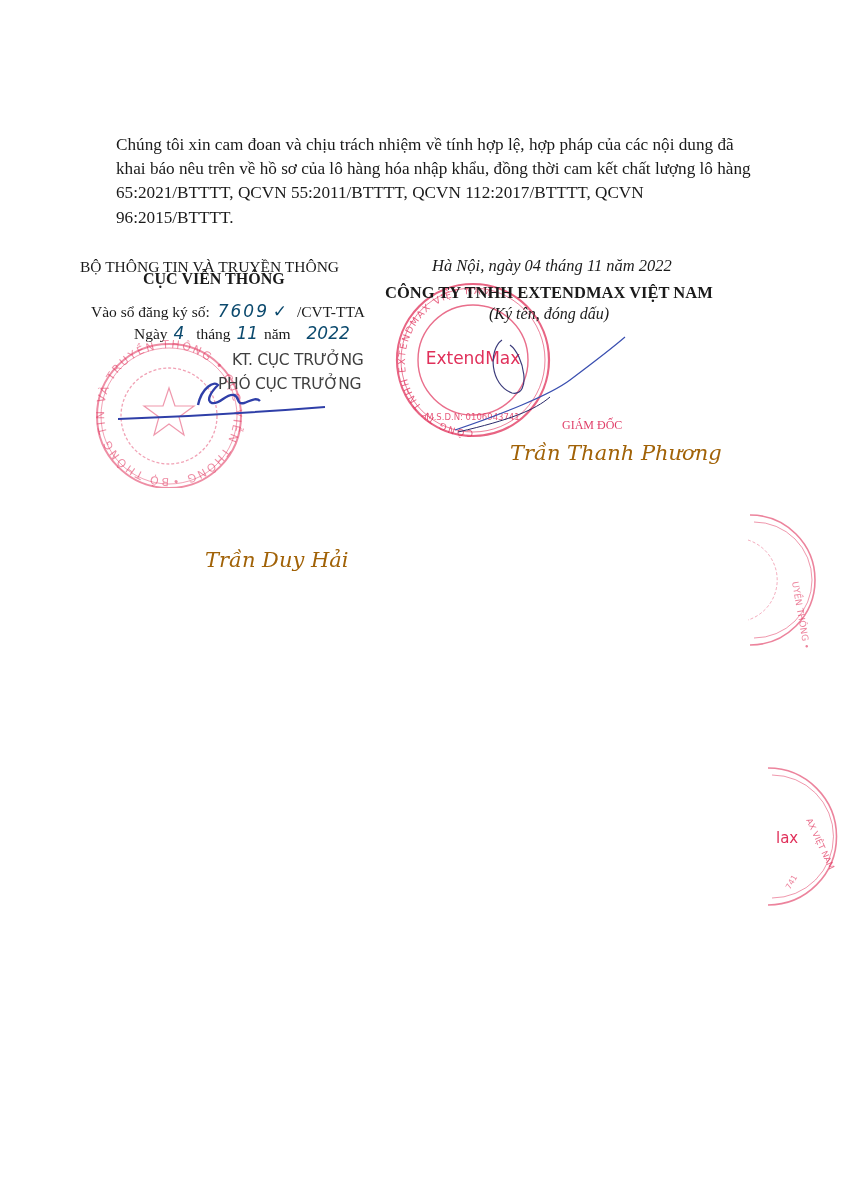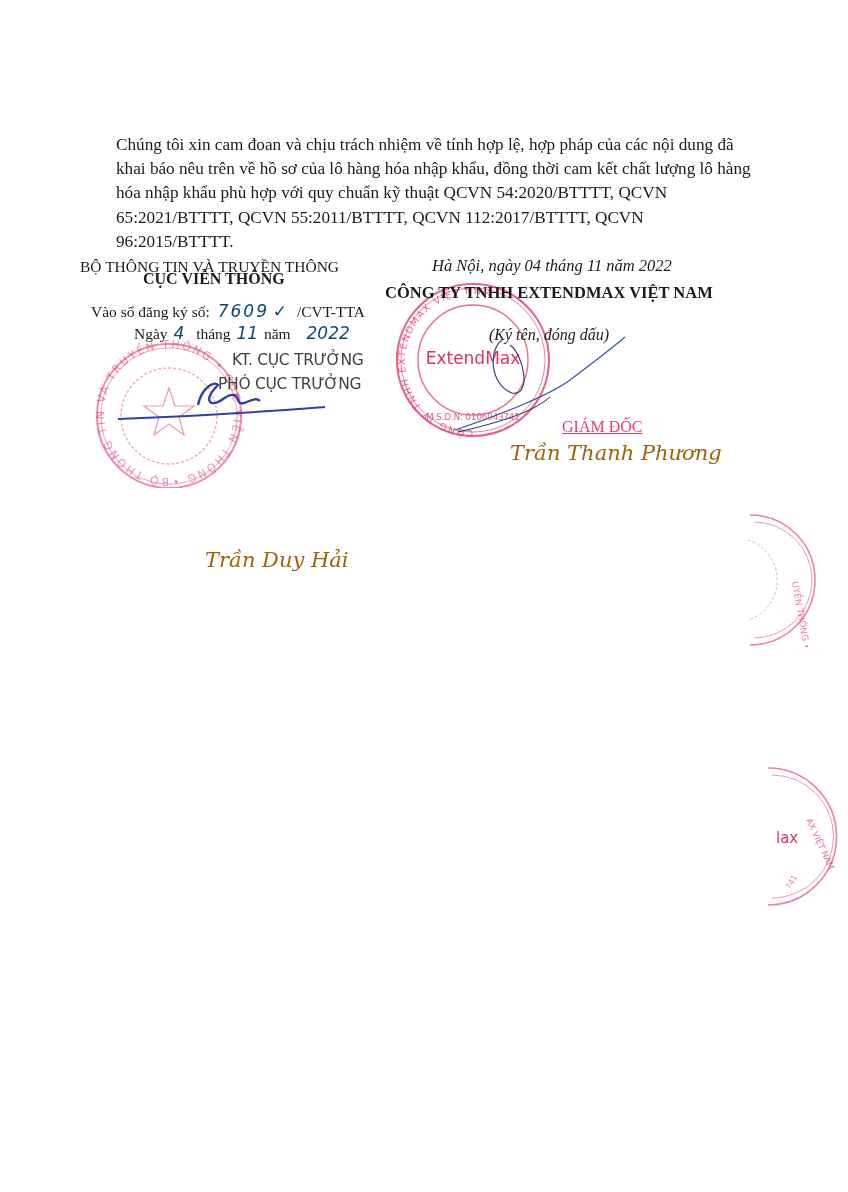--- a/index.html
+++ b/index.html
@@ -8,32 +8,31 @@
   .para { position:absolute; left:116px; top:133px; width:650px; font-size:17.2px; line-height:24.2px; }
   .para span { display:block; white-space:nowrap; }
   .l1 { position:absolute; left:80px; top:258px; font-size:15.5px; white-space:nowrap; }
   .l2 { position:absolute; left:143px; top:270px; font-size:16px; font-weight:bold; white-space:nowrap; }
   .l3 { position:absolute; left:91px; top:301px; font-size:15.5px; white-space:nowrap; }
   .l4 { position:absolute; left:134px; top:323px; font-size:15.5px; white-space:nowrap; }
   .hand { font-family:"DejaVu Sans", sans-serif; color:#0c4a6e; font-style:italic; font-size:17px; }
   .red-sans { font-family:"DejaVu Sans", sans-serif; color:#404040; font-size:15.5px; position:absolute; white-space:nowrap; letter-spacing:-0.3px; }
   .r1 { position:absolute; left:432px; top:256px; font-size:16.5px; font-style:italic; white-space:nowrap; }
   .r2 { position:absolute; left:385px; top:283px; font-size:16.5px; font-weight:bold; white-space:nowrap; }
-  .r3 { position:absolute; left:489px; top:305px; font-size:16px; font-style:italic; white-space:nowrap;margin-top:21px; }
-  .gd { position:absolute; left:562px; top:418px; font-size:16px; color:#e0406a; white-space:nowrap;text-decoration:underline; }
+  .r3 { position:absolute; left:489px; top:305px; font-size:16px; font-style:italic; white-space:nowrap; }
+  .gd { position:absolute; left:562px; top:418px; font-size:12px; color:#e0406a; white-space:nowrap; }
   .sig-name { position:absolute; font-family:"DejaVu Serif", serif; font-style:italic; color:#a16207; white-space:nowrap; }
   .stamp { position:absolute; }
 </style>
 </head>
 <body>
 
 <div class="para">
   <span>Chúng tôi xin cam đoan và chịu trách nhiệm về tính hợp lệ, hợp pháp của các nội dung đã</span>
   <span>khai báo nêu trên về hồ sơ của lô hàng hóa nhập khẩu, đồng thời cam kết chất lượng lô hàng</span>
-  <span>hóa nhập khẩu phù hợp với quy chuẩn kỹ thuật QCVN 54:2020/BTTTT, QCVN</span>
   <span>65:2021/BTTTT, QCVN 55:2011/BTTTT, QCVN 112:2017/BTTTT, QCVN</span>
   <span>96:2015/BTTTT.</span>
 </div>
 
 <svg class="stamp" style="left:84px;top:338px;" width="170" height="150" viewBox="0 0 170 150">
   <defs>
     <path id="ringL" d="M85,140 A65,65 0 1,1 85.1,140"></path>
   </defs>
   <circle cx="85" cy="78" r="72" fill="none" stroke="#e0305a" stroke-width="2" opacity="0.55"></circle>
   <circle cx="85" cy="78" r="68" fill="none" stroke="#e0305a" stroke-width="1" opacity="0.45"></circle>

